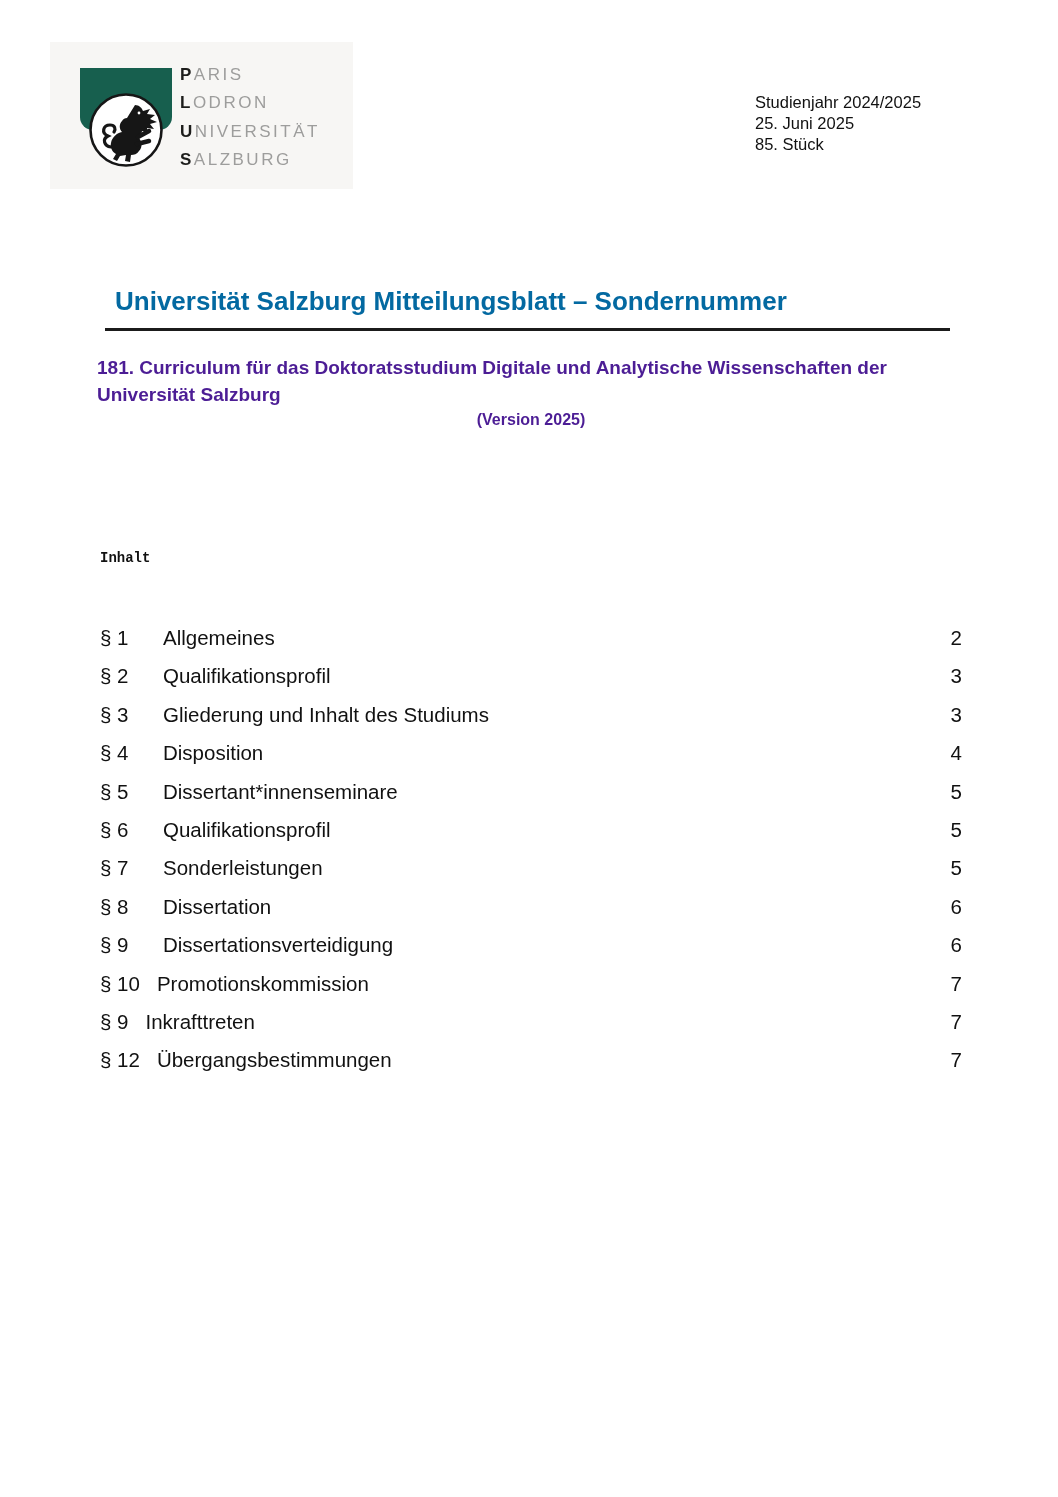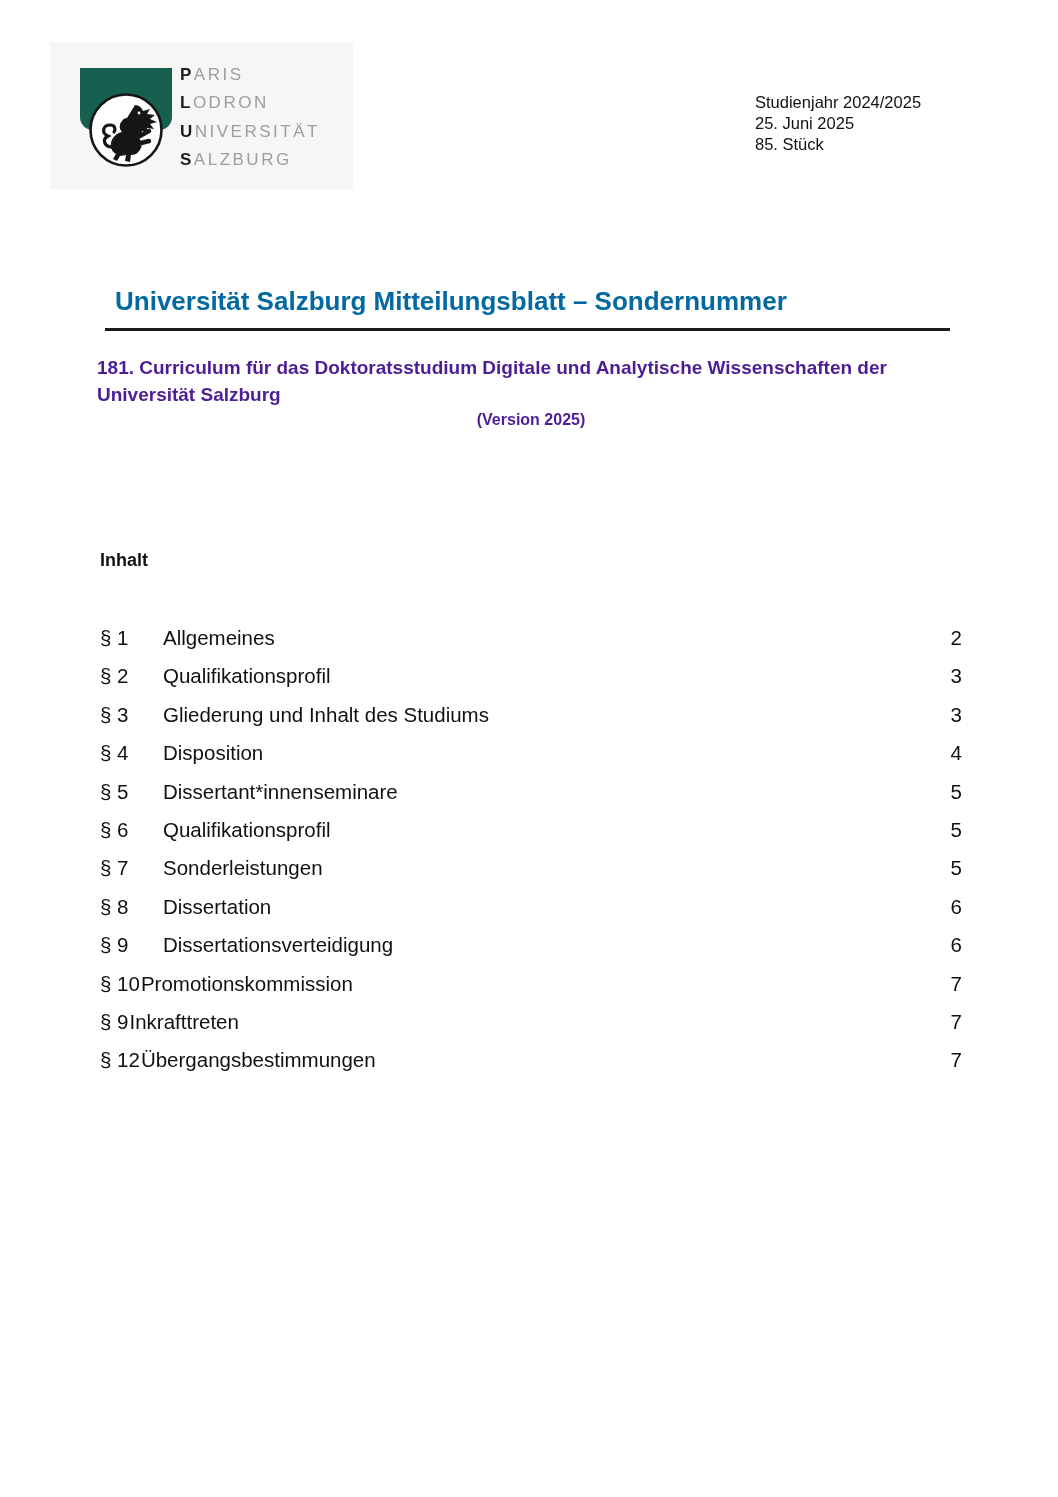--- a/index.html
+++ b/index.html
@@ -55,32 +55,32 @@
     position:absolute;left:97px;top:355px;width:868px;
     font-size:19px;font-weight:bold;line-height:26.5px;color:#4c1d95;
   }
   .heading .version{
     font-size:16px;line-height:23px;text-align:center;
   }
 
   
   .inhalt{
     position:absolute;left:100px;top:550px;
-    font-size:18px;font-weight:bold;color:#111111;
+    font-size:14px;font-weight:bold;color:#111111;font-family:Liberation Mono, monospace;
   }
   .toc{
     position:absolute;left:100px;top:626px;width:862px;
     font-size:20.5px;color:#111111;
   }
   .toc-row{
     display:flex;align-items:baseline;
     line-height:23.8px;margin-bottom:14.6px;
   }
   .toc-num.tab{min-width:63px;}
-  .toc-num:not(.tab){margin-right:1px;}
+  .toc-num:not(.tab){margin-right:17px;}
   .toc-page{margin-left:auto;}
 </style>
 </head>
 <body>
 
 <div class="page">
 
   <div class="logo-panel">
     <div class="logo-green"></div>
     <svg class="logo-seal" viewBox="0 0 78 78" aria-hidden="true">

